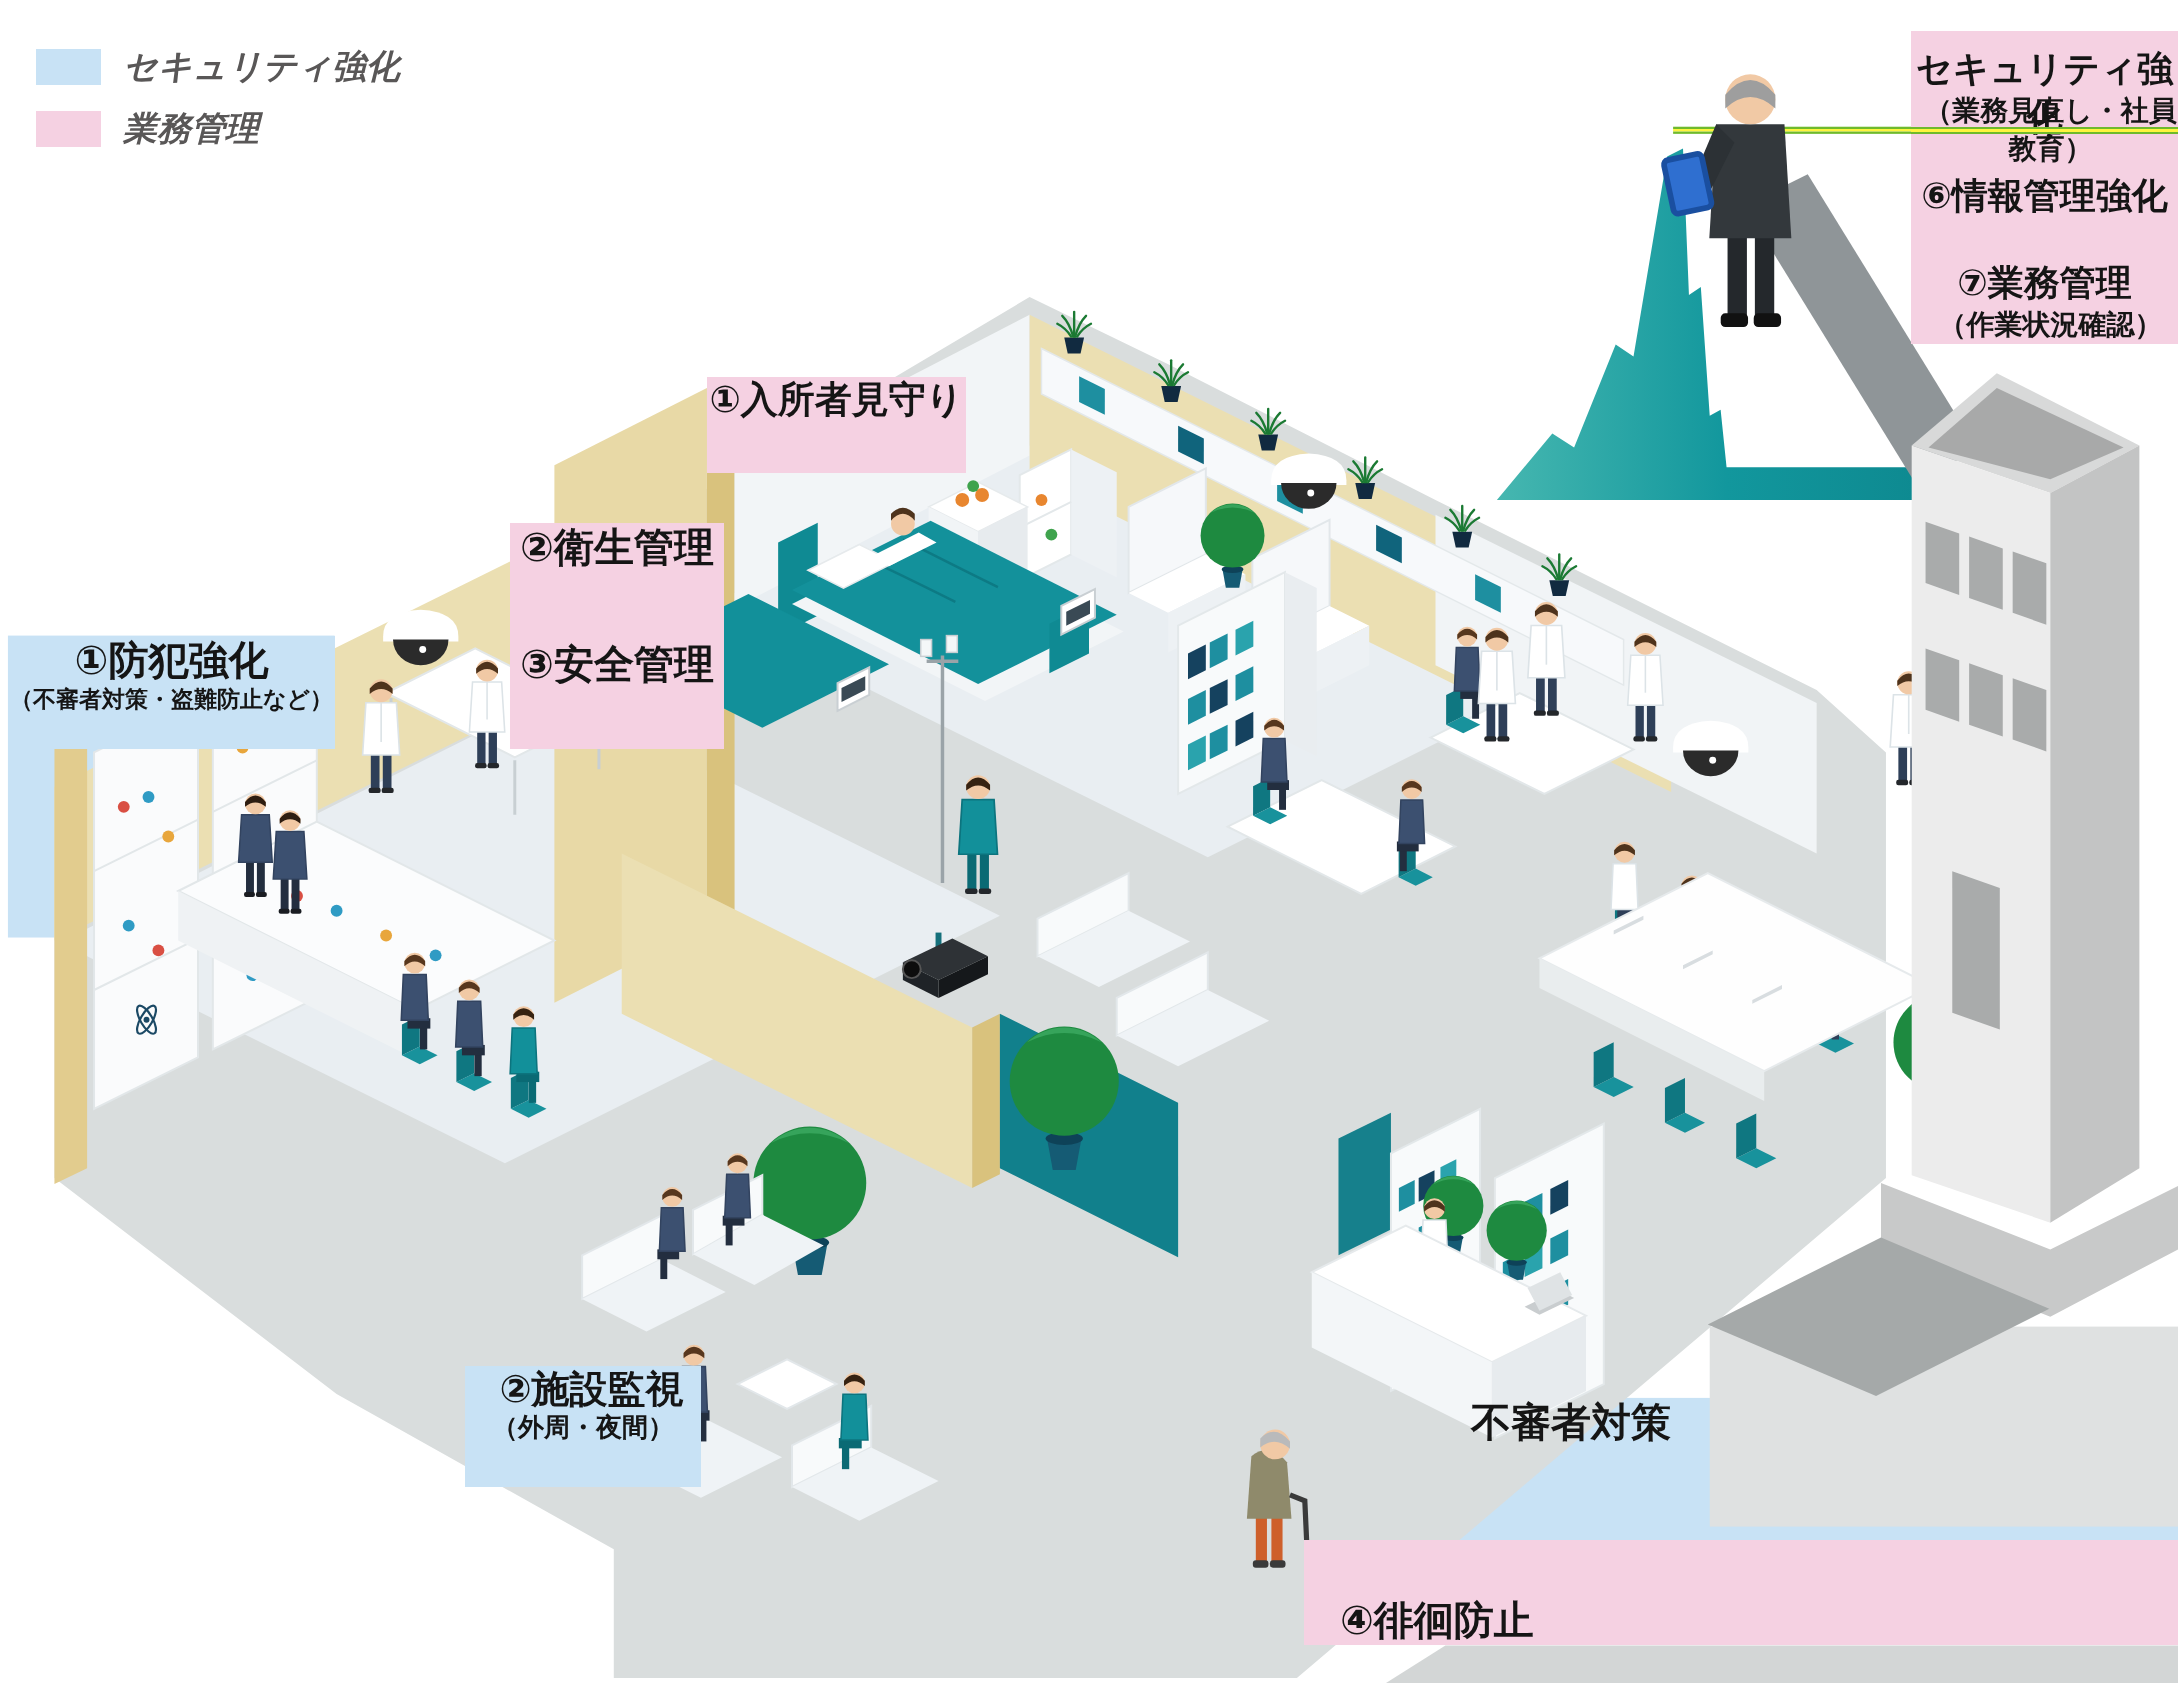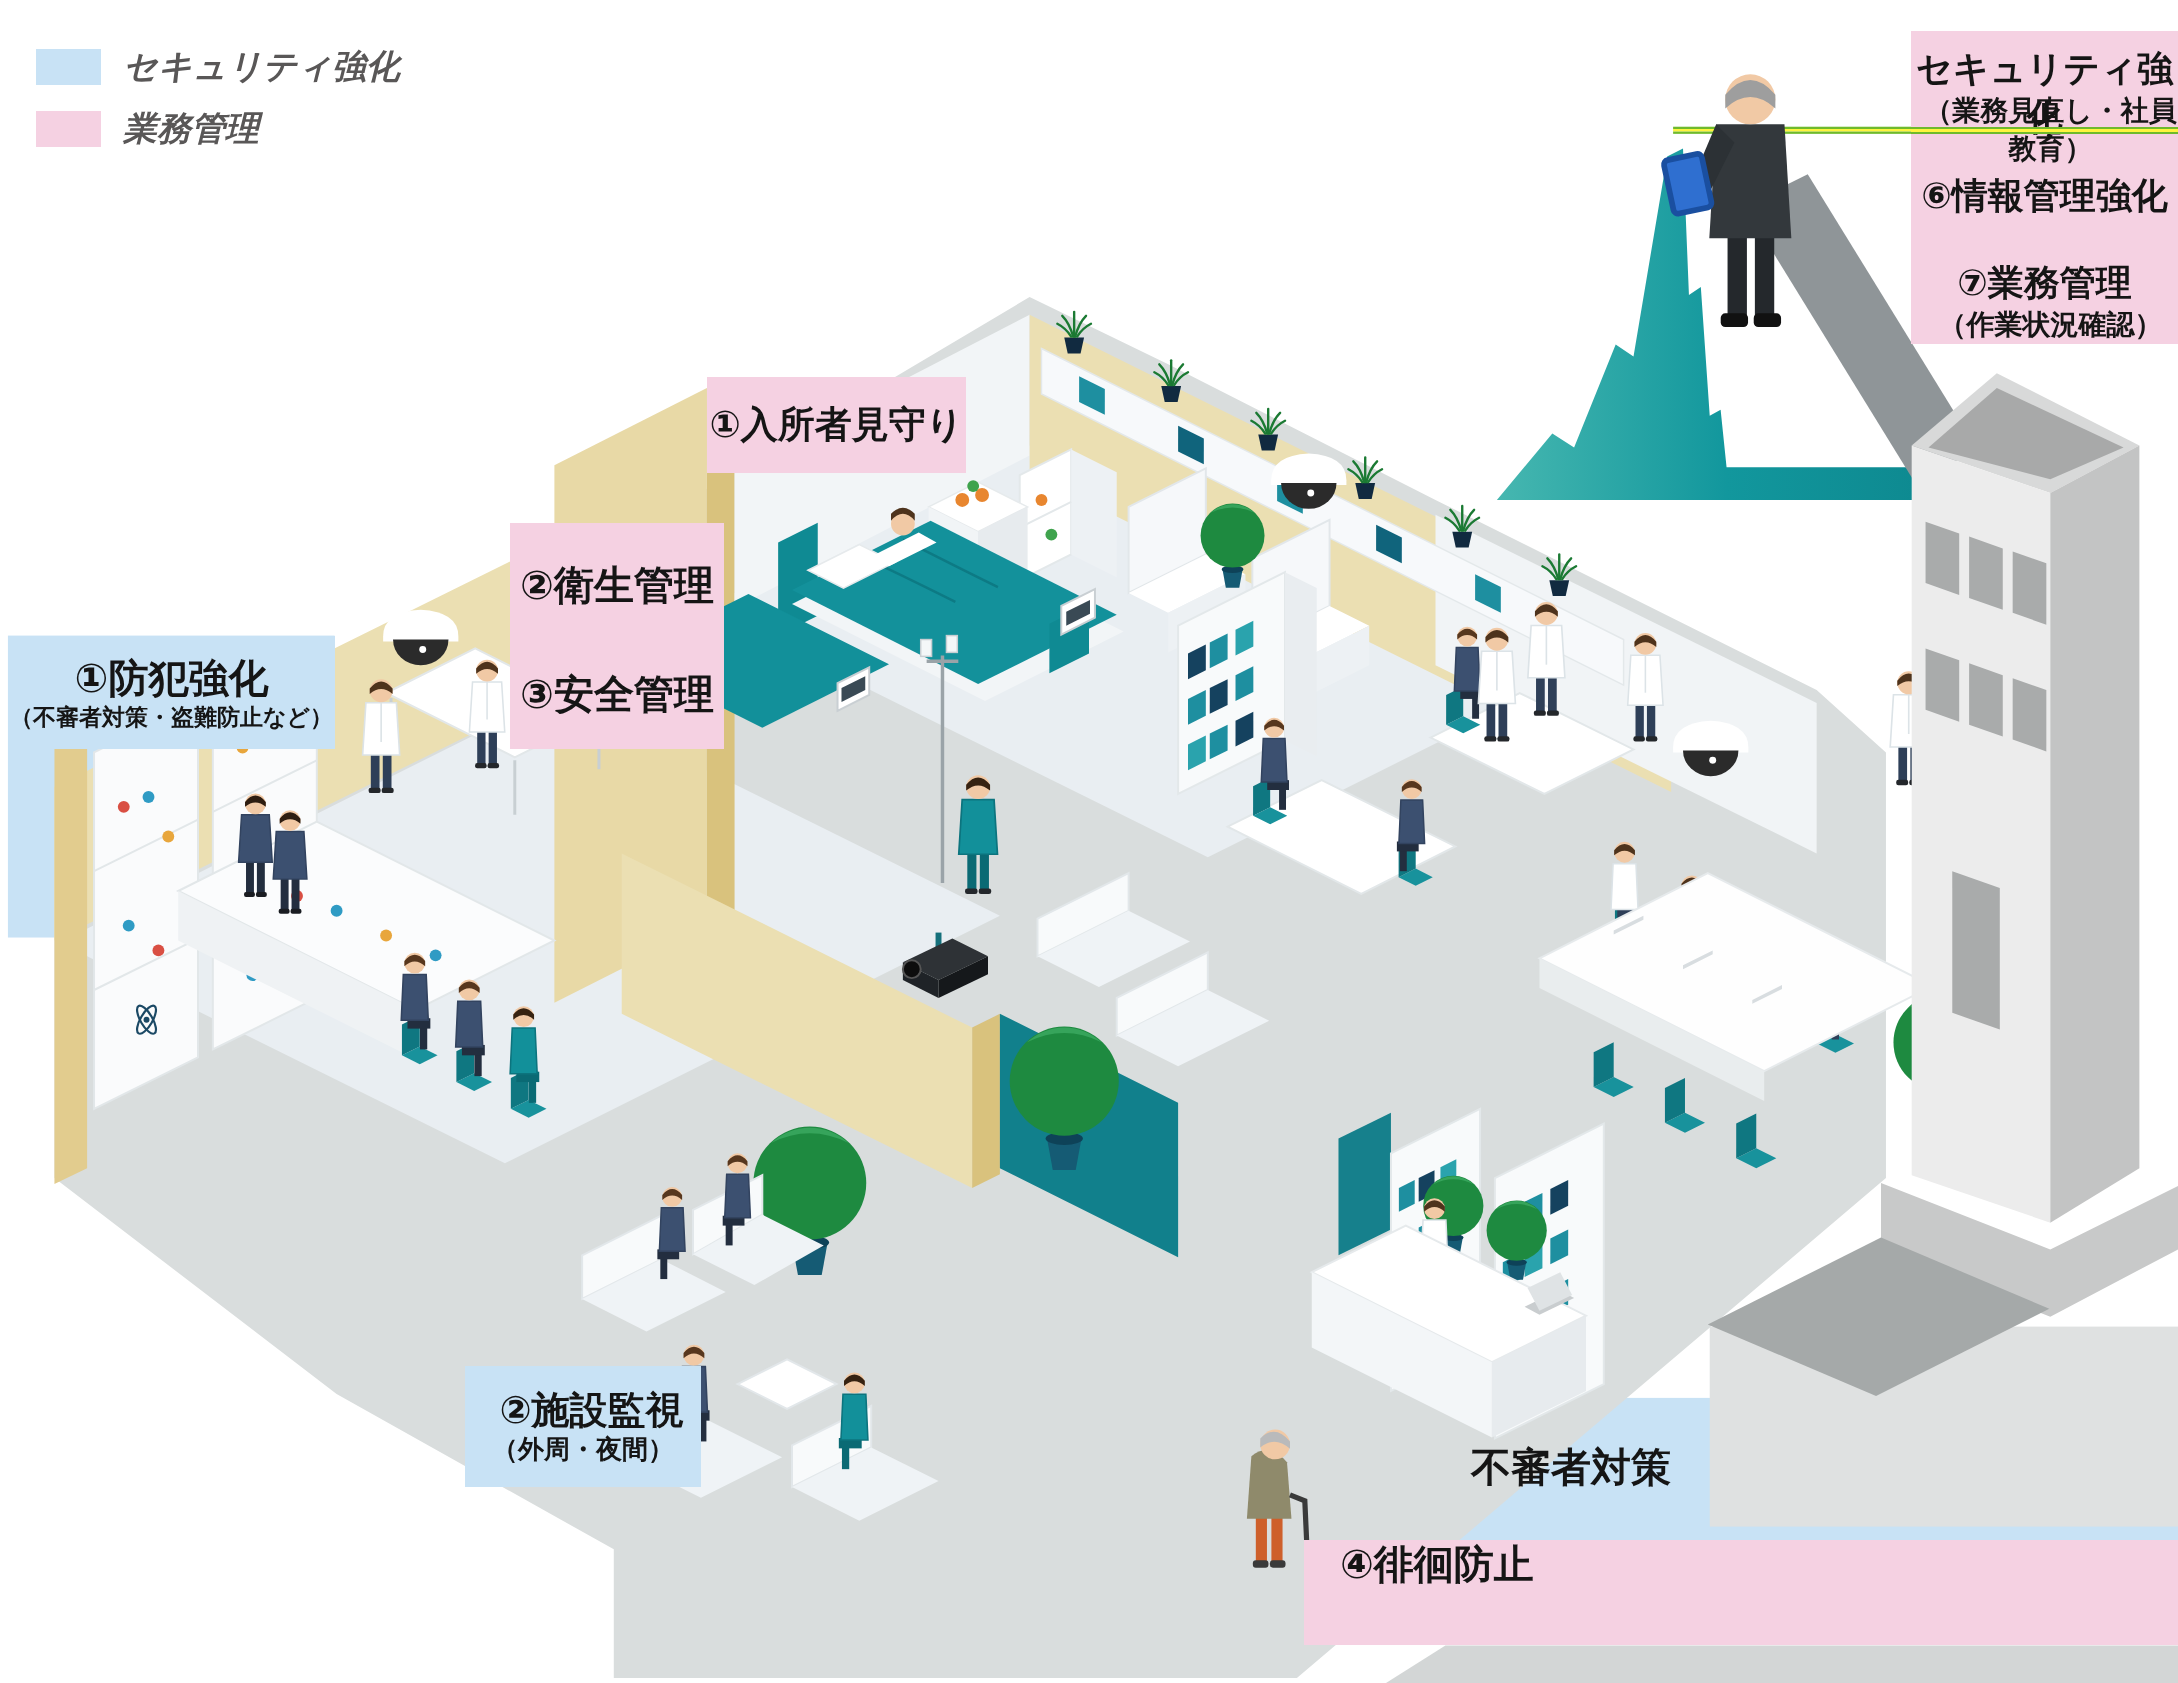--- a/index.html
+++ b/index.html
@@ -1,29 +1,29 @@
 <!DOCTYPE html>
 <html><head>
 <meta charset="utf-8">
 <style>
   html,body{margin:0;padding:0;background:#ffffff;}
   .stage{position:relative;width:2178px;height:1683px;background:#ffffff;overflow:hidden;
          font-family:"Liberation Sans","DejaVu Sans",sans-serif;}
   svg.scene{position:absolute;left:0;top:0;z-index:1;}
   
   .lbl{position:absolute;z-index:3;font-weight:700;color:#151515;display:flex;
-       flex-direction:column;align-items:center;justify-content:center;line-height:1.22;}
+       flex-direction:column;align-items:center;line-height:1.22;}
   .lbl.pink{background:#F5D1E2;}
   .lbl.blue{background:#C8E2F5;}
   .lbl .t40{font-size:40px;}
   .lbl .t38{font-size:38px;margin-left:17px;}
   .lbl .t37{font-size:37px;}
   .lbl .sub{font-size:23px;}
   .lbl .sub26{font-size:26px;}
-  .lbl.left{align-items:flex-start;justify-content:flex-start;padding-left:36px;box-sizing:border-box;}
+  .lbl.left{align-items:flex-start;justify-content:flex-end;padding-left:36px;box-sizing:border-box;}
   
   .legend{position:absolute;left:36px;top:44px;z-index:3;}
   .legend .row{display:flex;align-items:center;margin-bottom:16px;}
   .legend .sw{width:65px;height:36px;margin-right:22px;}
   .legend .sw.blue{background:#C8E2F5;}
   .legend .sw.pink{background:#F5D1E2;}
   .legend .tx{font-size:34px;font-weight:700;color:#595757;font-style:italic;}
   
   .panel567{position:absolute;left:1911px;top:31px;width:267px;height:313px;background:#F5D1E2;z-index:3;}
   .panel567 .pt{position:absolute;left:0;right:0;text-align:center;font-weight:700;color:#151515;font-size:36px;}

